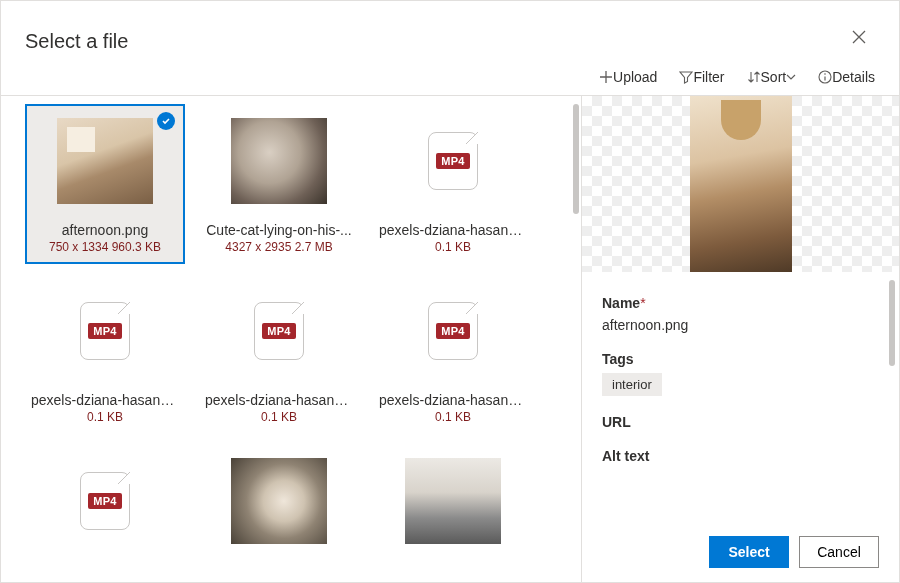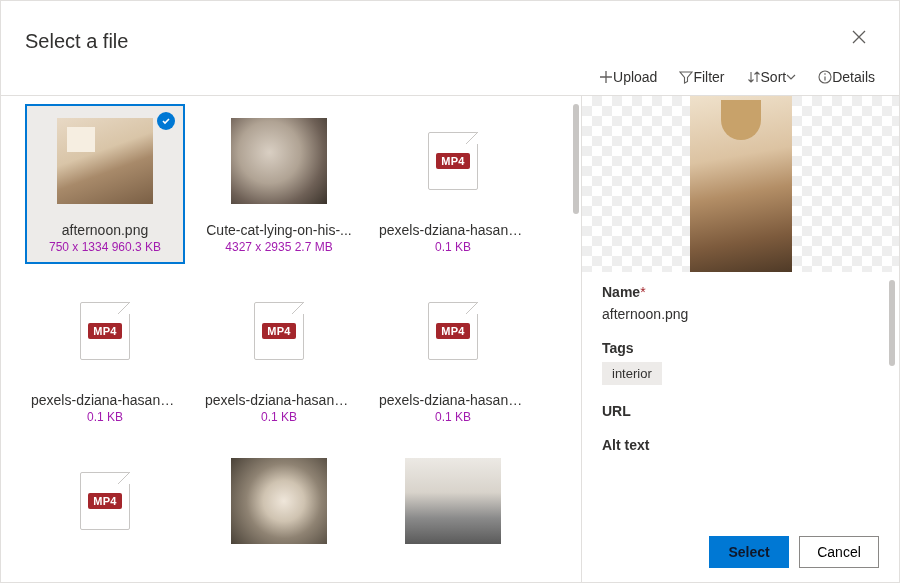--- a/index.html
+++ b/index.html
@@ -14,44 +14,44 @@
   .body { flex: 1; display: flex; min-height: 0; }
   .grid-wrap { flex: 1; position: relative; overflow: hidden; padding: 8px 0 0 24px; }
   .grid { display: grid; grid-template-columns: repeat(3, 160px); gap: 10px 14px; align-content: start; height: 100%; overflow-y: auto; padding-right: 12px; }
   .card { width: 160px; display: flex; flex-direction: column; align-items: center; padding: 6px 4px 8px 4px; position: relative; cursor: pointer; }
   .card.selected { background: #edebe9; border: 2px solid #0078d4; }
   .card.unselected { border: 2px solid transparent; }
   .check-badge { position: absolute; top: 6px; right: 8px; width: 18px; height: 18px; border-radius: 50%; background: #0078d4; display: flex; align-items: center; justify-content: center; }
   .thumb { width: 96px; height: 86px; display: flex; align-items: center; justify-content: center; margin-top: 6px; }
   .thumb img, .thumb .imgph { width: 96px; height: 86px; object-fit: cover; }
   .filename { margin-top: 18px; font-size: 14px; text-align: center; white-space: nowrap; overflow: hidden; text-overflow: ellipsis; width: 100%; }
-  .meta { margin-top: 2px; font-size: 12px; color: #a21caf; text-align: center; }
-  .mp4-icon { width: 50px; height: 58px; background: #fff; border: 1px solid #c8c6c4; border-radius: 2px; position: relative; display: flex; align-items: center; justify-content: center; }
+  .meta { margin-top: 2px; font-size: 12px; color: #7f1d1d; text-align: center; }
+  .mp4-icon { width: 50px; height: 58px; background: #fff; border: 1px solid #c8c6c4; border-radius: 8px; position: relative; display: flex; align-items: center; justify-content: center; }
   .mp4-icon::before { content: ""; position: absolute; top: -1px; right: -1px; width: 12px; height: 12px; background: linear-gradient(135deg, transparent 49%, #c8c6c4 50%, #fff 52%); }
   .mp4-badge { background: #a4262c; color: #fff; font-size: 11px; font-weight: 600; padding: 2px 5px; border-radius: 2px; letter-spacing: 0.3px; }
   .vscroll { width: 6px; height: 110px; background: #c8c6c4; border-radius: 3px; position: absolute; top: 8px; right: 2px; }
   .side { width: 318px; border-left: 1px solid #e1dfdd; display: flex; flex-direction: column; position: relative; }
   .preview { height: 176px; background-image:
       linear-gradient(45deg,#eee 25%,transparent 25%),
       linear-gradient(-45deg,#eee 25%,transparent 25%),
       linear-gradient(45deg,transparent 75%,#eee 75%),
       linear-gradient(-45deg,transparent 75%,#eee 75%);
     background-size: 20px 20px; background-position: 0 0,0 10px,10px -10px,-10px 0;
     display: flex; align-items: center; justify-content: center; }
   .preview-img { width: 102px; height: 176px; }
-  .details { padding: 12px 24px 8px 20px; overflow-y: auto; position: relative; flex: 1; }
+  .details { padding: 23px 24px 8px 20px; overflow-y: auto; position: relative; flex: 1; }
   .detail-row { margin-bottom: 18px; }
   .lbl { font-size: 14px; font-weight: 600; color: #323130; }
   .req { color: #a4262c; }
   .val { margin-top: 6px; font-size: 14px; color: #323130; }
   .tag-chip { display: inline-block; background: #edebe9; color: #323130; padding: 4px 10px; font-size: 13px; margin-top: 6px; }
   .side-scroll { width: 6px; height: 86px; background: #c8c6c4; border-radius: 3px; position: absolute; top: 8px; right: 4px; }
   .footer { display: flex; justify-content: flex-end; gap: 10px; padding: 12px 20px 14px 20px; }
   .btn { min-width: 80px; height: 32px; border: 1px solid #8a8886; background: #fff; font-size: 14px; cursor: pointer; padding: 0 16px; }
-  .btn.primary { background: #0078d4; border-color: #0078d4; color: #0f172a; font-weight: 600; }
+  .btn.primary { background: #0078d4; border-color: #0078d4; color: #ffffff; font-weight: 600; }
   
   .imgph { display: block; }
   .ph-afternoon { background: linear-gradient(160deg,#e8d9c5 0%, #d9c5a8 40%, #a88a6a 60%, #7a5f45 100%); position: relative; }
   .ph-afternoon::after{content:"";position:absolute;left:10%;top:10%;width:30%;height:30%;background:#f6eee1;}
   .ph-cat1 { background: radial-gradient(circle at 40% 40%, #d9cfc3 0%, #b0a394 40%, #6e6056 70%, #3a332b 100%); }
   .ph-cat2 { background: radial-gradient(circle at 55% 50%, #efe6da 0%, #cfc3b1 30%, #8f8373 55%, #4a4238 100%); }
   .ph-cat3 { background: linear-gradient(180deg,#ece9e4 0%, #d8d3cb 40%, #8a8a8a 70%, #5a5a5a 100%); }
   .ph-afternoon-big { background: linear-gradient(170deg,#efe1cb 0%, #dcc3a2 35%, #b38e66 55%, #7d5b3d 80%, #4f3a27 100%); position: relative; }
   .ph-afternoon-big::before{content:"";position:absolute;top:4px;left:50%;transform:translateX(-50%);width:40px;height:40px;border-radius:0 0 50% 50%;background:#c8a26a;}
 </style>

